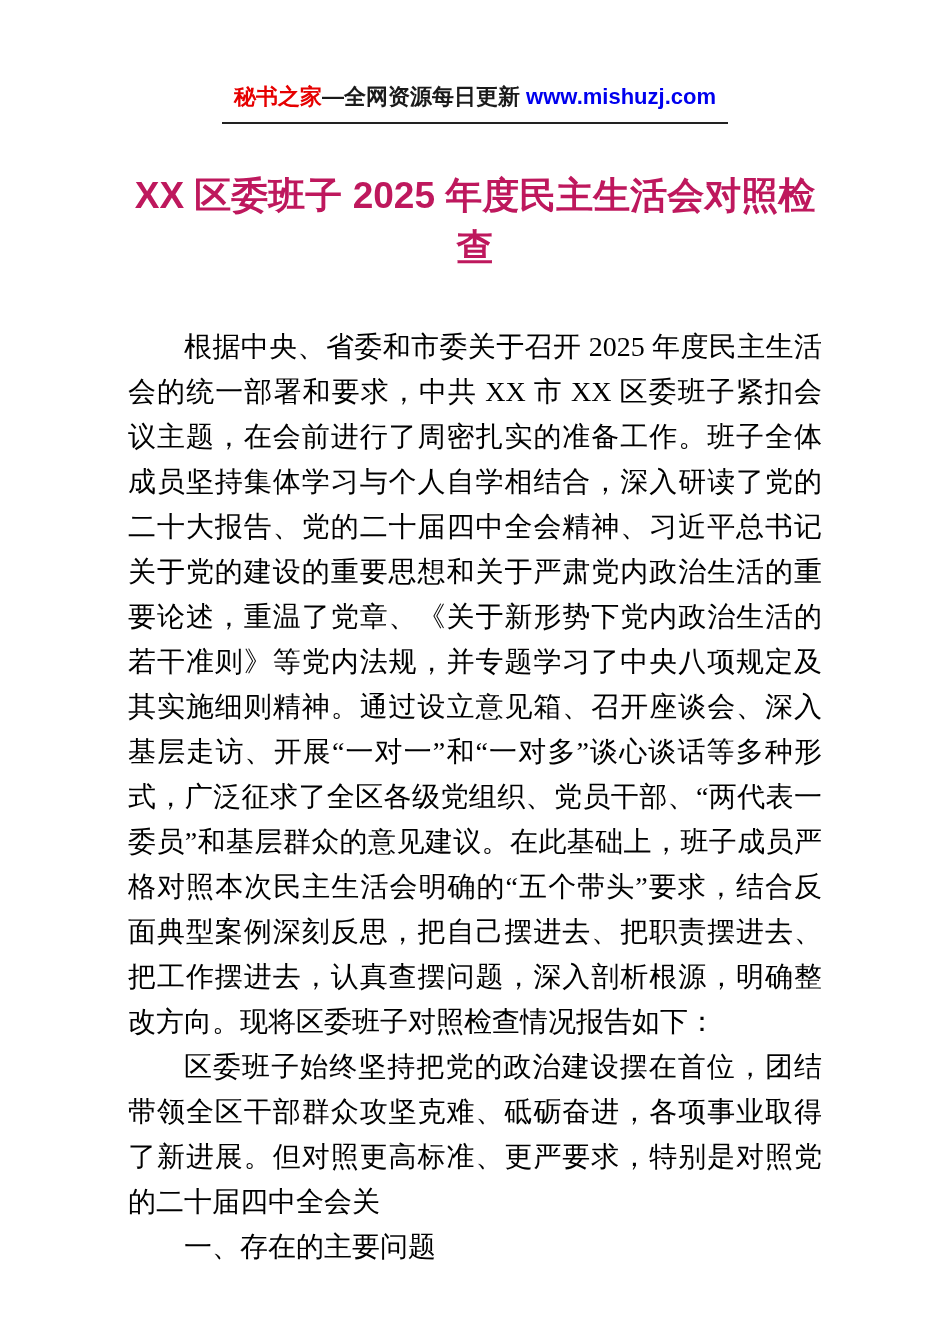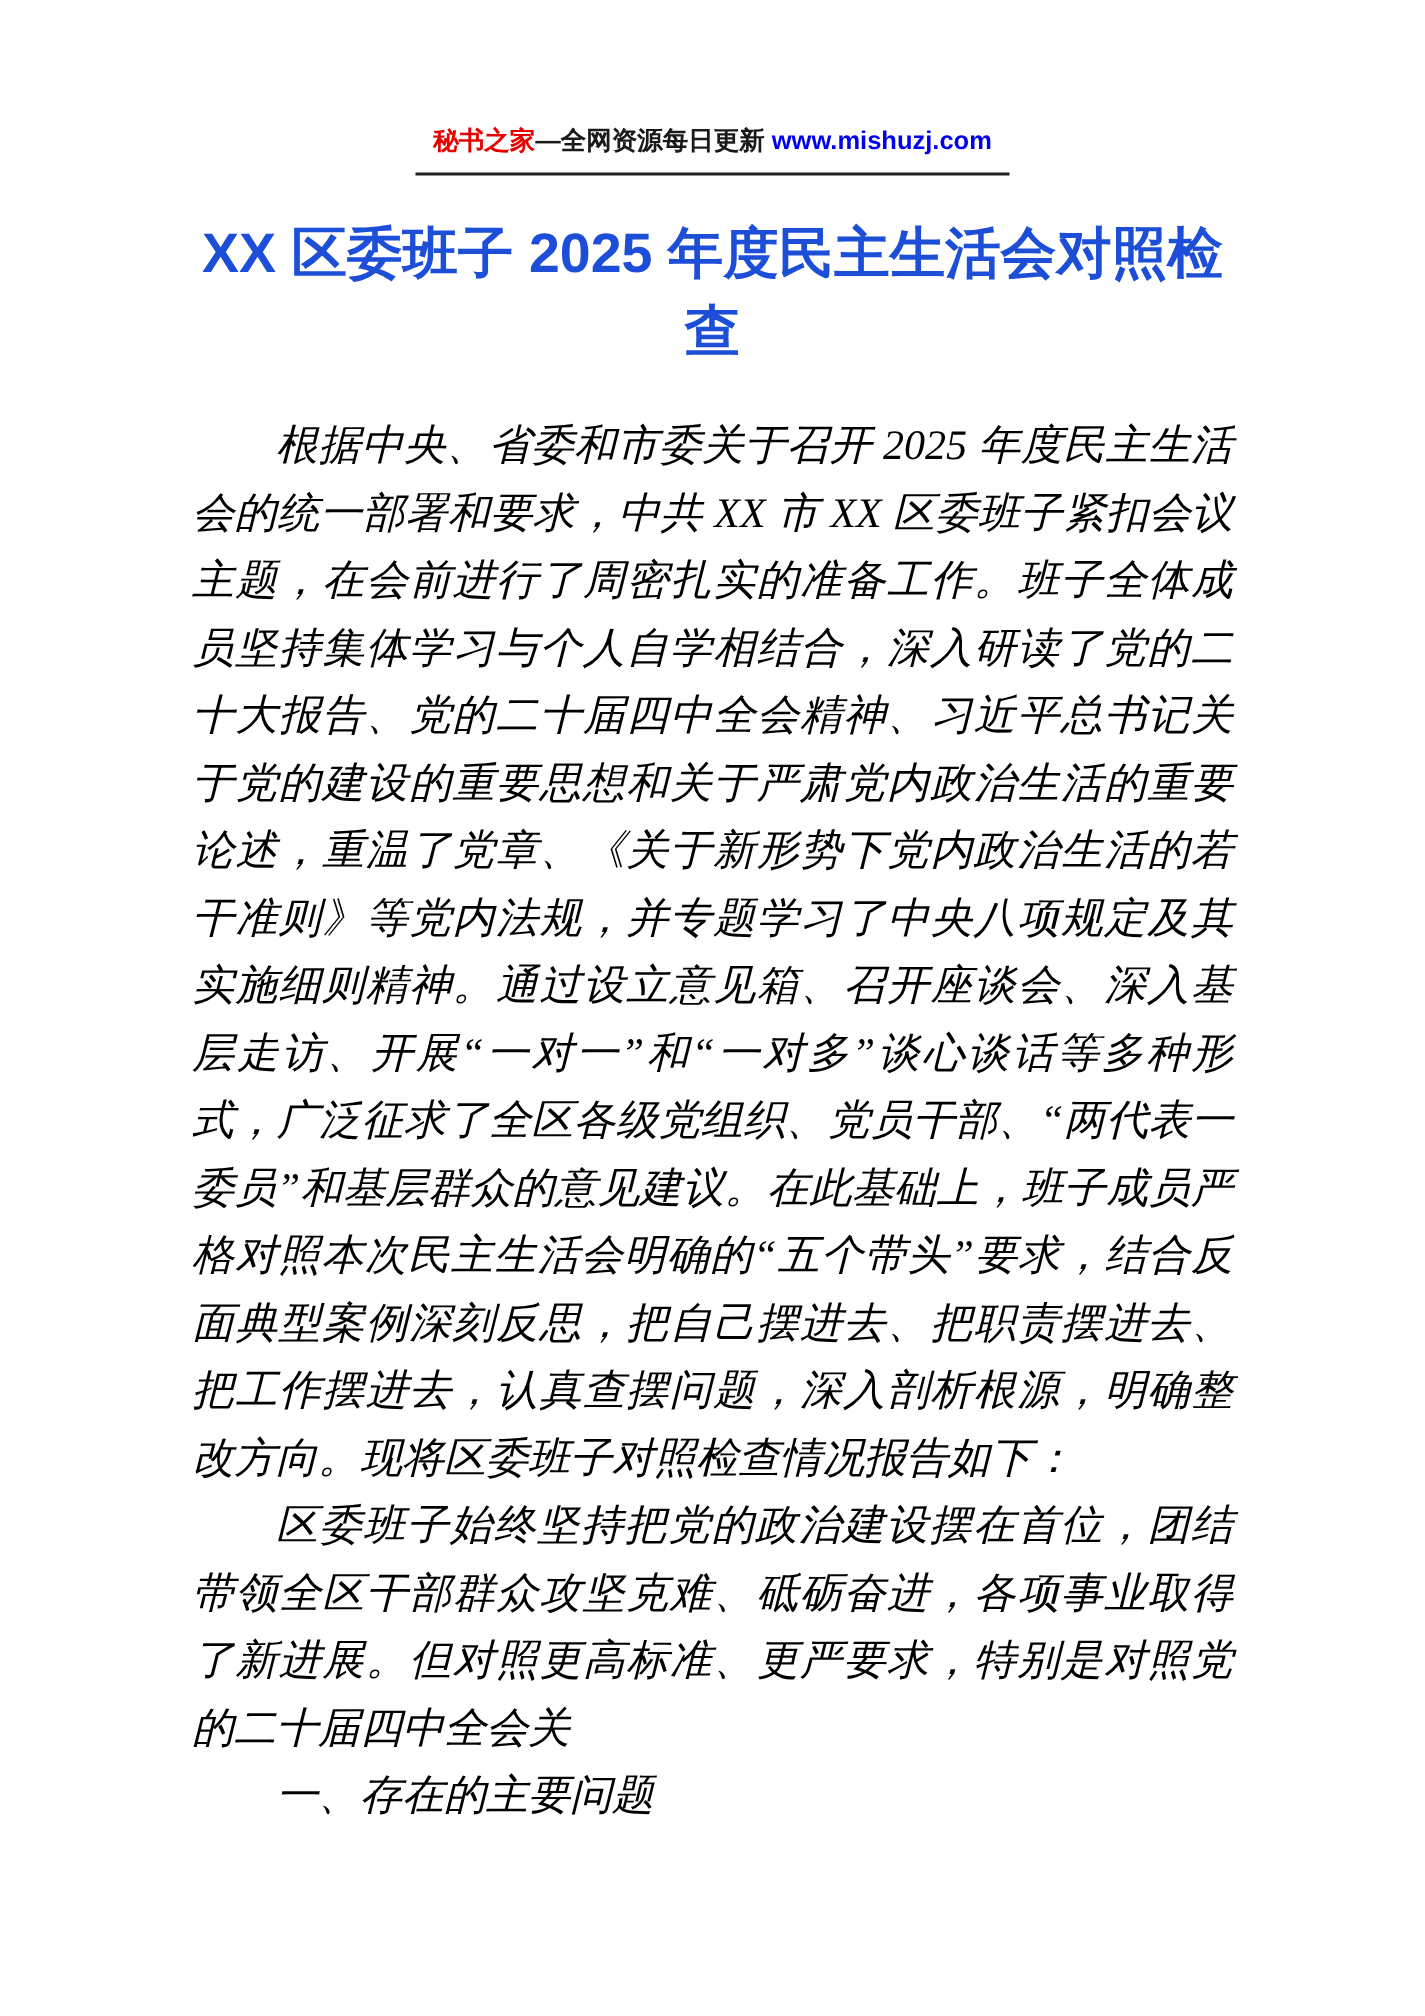--- a/index.html
+++ b/index.html
@@ -16,42 +16,41 @@
     height: 1344px;
     background: #ffffff;
     padding: 82px 128px 0 128px;
   }
   .site-header {
     text-align: center;
   }
   .header-inner {
     display: inline-block;
     font-family: "Liberation Sans", sans-serif;
-    font-size: 17px;
+    font-size: 22px;
     font-weight: bold;
     white-space: nowrap;
     padding: 0 12px 10px 12px;
     border-bottom: 2px solid #222222;
   }
   .brand { color: #e60000; }
   .tagline { color: #1a1a1a; }
   .site-url { color: #0000ee; text-decoration: none; font-weight: bold; }
   .doc-title {
-    margin-top: 26px;
+    margin-top: 46px;
     text-align: center;
     font-family: "Liberation Sans", sans-serif;
     font-weight: 700;
     font-size: 37px;
     line-height: 1.4;
-    color: #1d4ed8;
+    color: #be185d;
   }
   .doc-title span { display: block; }
   .doc-body {
-    margin-top: 28px;
-    font-style: italic;
+    margin-top: 50px;
   }
   .doc-body p {
     font-size: 28px;
     line-height: 45px;
     text-align: justify;
     text-indent: 2em;
     color: #000000;
     font-family: "Liberation Serif", serif;
   }
 </style>

